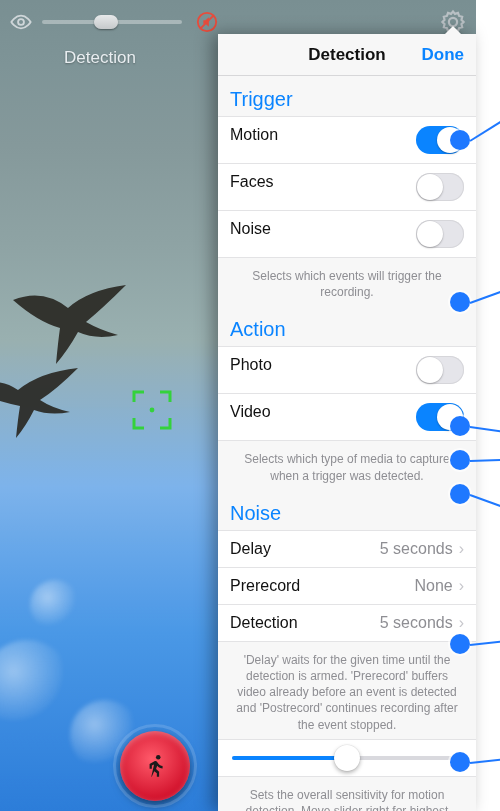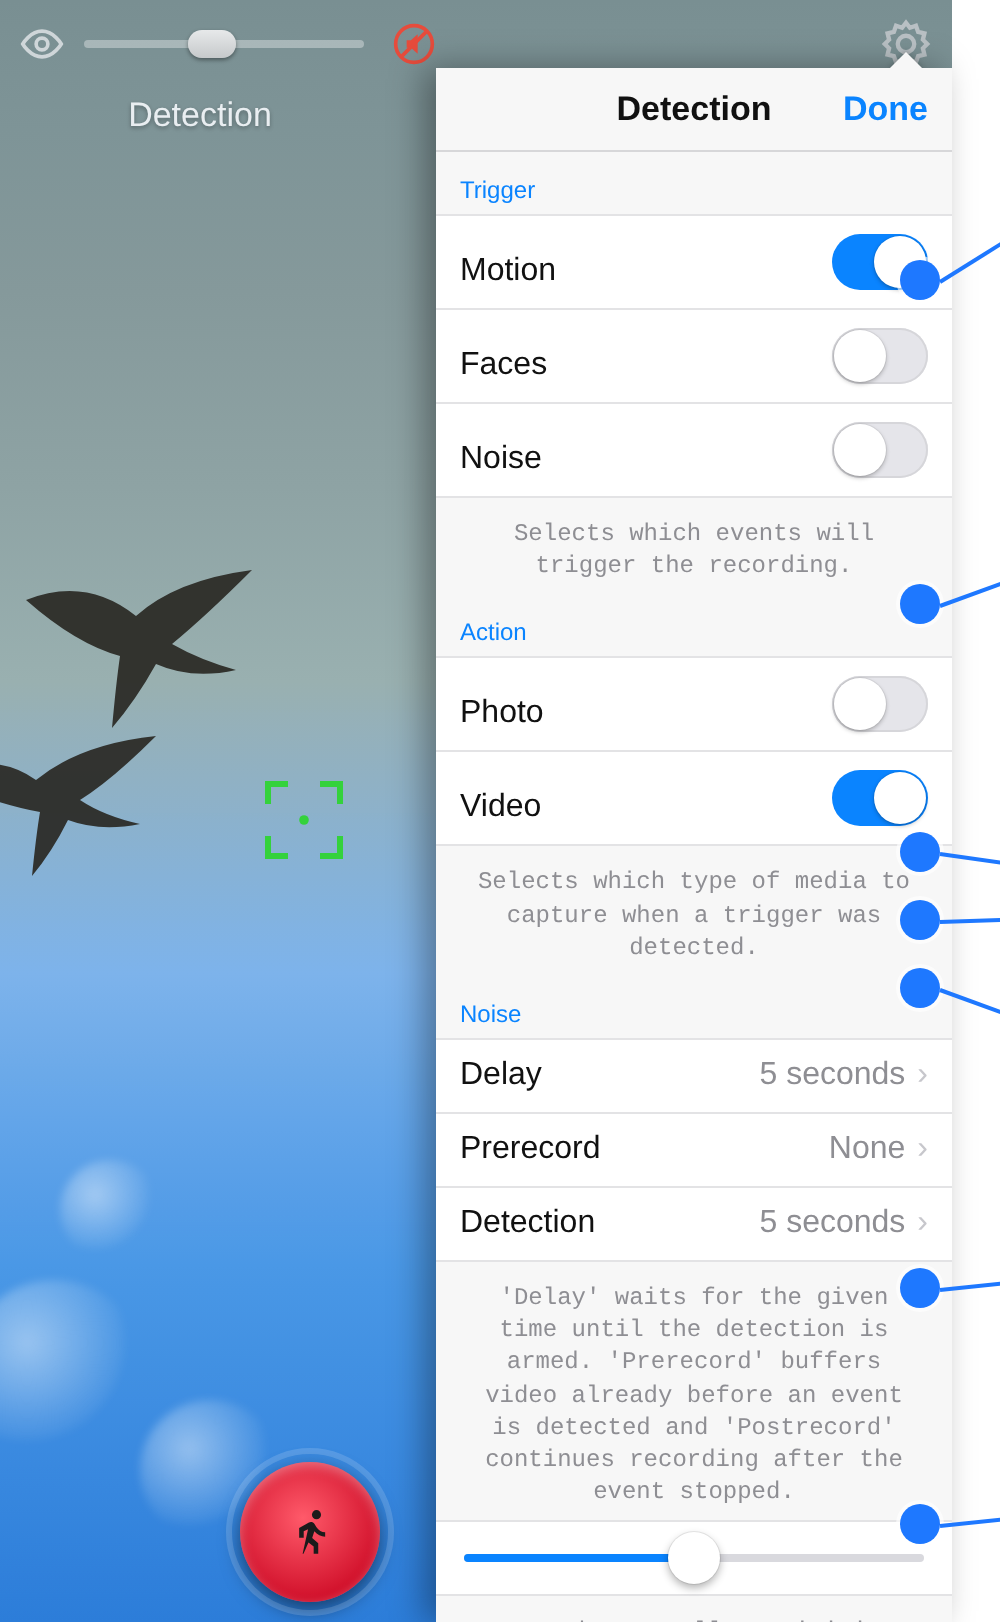--- a/index.html
+++ b/index.html
@@ -61,36 +61,36 @@
         border-bottom:9px solid #f7f7f7; filter:drop-shadow(0 -1px 1px rgba(0,0,0,.15)); }
   .panel-header { position:relative; height:42px; flex:0 0 42px;
         border-bottom:1px solid #d7d7d9; background:#f7f7f7;
         display:flex; align-items:center; justify-content:center; }
   .panel-title { font-size:17px; font-weight:600; color:#111; }
   .panel-done { position:absolute; right:12px; top:0; bottom:0; display:flex; align-items:center;
         color:#0a84ff; font-size:17px; font-weight:600; }
 
   .panel-body { flex:1; overflow:hidden; }
 
-  .sect-head { padding:12px 12px 6px; color:#0a84ff; font-size:12px; }
+  .sect-head { padding:12px 12px 6px; color:#0a84ff; font-size:20px; }
   .row { background:#fff; border-top:1px solid #e3e3e5; border-bottom:1px solid #e3e3e5;
-         padding:9px 12px; display:flex; align-items:flex-end; justify-content:space-between;
+         padding:9px 12px; display:flex; align-items:flex-start; justify-content:space-between;
          margin-top:-1px; font-size:16px; color:#111; }
   .row + .row { border-top:1px solid #e3e3e5; }
   .row .rval { color:#8e8e93; font-size:16px; display:flex; align-items:center; gap:6px; }
   .row .chev { color:#c7c7cc; }
 
   .toggle { position:relative; width:48px; height:28px; border-radius:14px;
         background:#e5e5ea; box-shadow:inset 0 0 0 1px #d6d6da; transition:.15s; }
   .toggle .kn { position:absolute; top:1px; left:1px; width:26px; height:26px; border-radius:50%;
         background:#fff; box-shadow:0 1px 2px rgba(0,0,0,.25), 0 0 0 .5px rgba(0,0,0,.05); transition:.15s; }
   .toggle.on { background:#0a84ff; box-shadow:none; }
   .toggle.on .kn { left:21px; }
 
-  .note { font-size:12px; color:#8e8e93; text-align:center; padding:10px 18px 6px; line-height:1.35;font-family:Liberation Mono, monospace; }
+  .note { font-size:12px; color:#8e8e93; text-align:center; padding:10px 18px 6px; line-height:1.35; }
 
   .slider-wrap { background:#fff; border-top:1px solid #e3e3e5; border-bottom:1px solid #e3e3e5;
         padding:16px 14px; }
   .slider { position:relative; height:4px; border-radius:2px;
         background:#d9d9de; }
   .slider .fill { position:absolute; left:0; top:0; bottom:0; border-radius:2px; background:#0a84ff; }
   .slider .thumb { position:absolute; top:50%; transform:translate(-50%,-50%);
         width:26px; height:26px; border-radius:50%;
         background:#fff; box-shadow:0 2px 4px rgba(0,0,0,.3), 0 0 0 .5px rgba(0,0,0,.08); }
 

